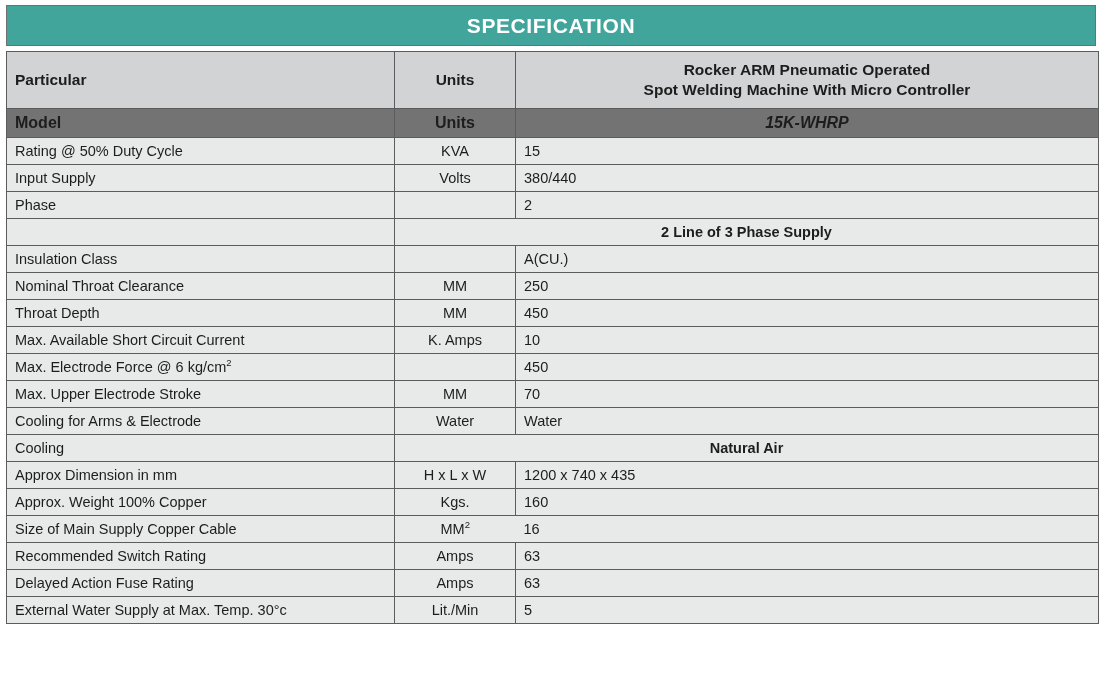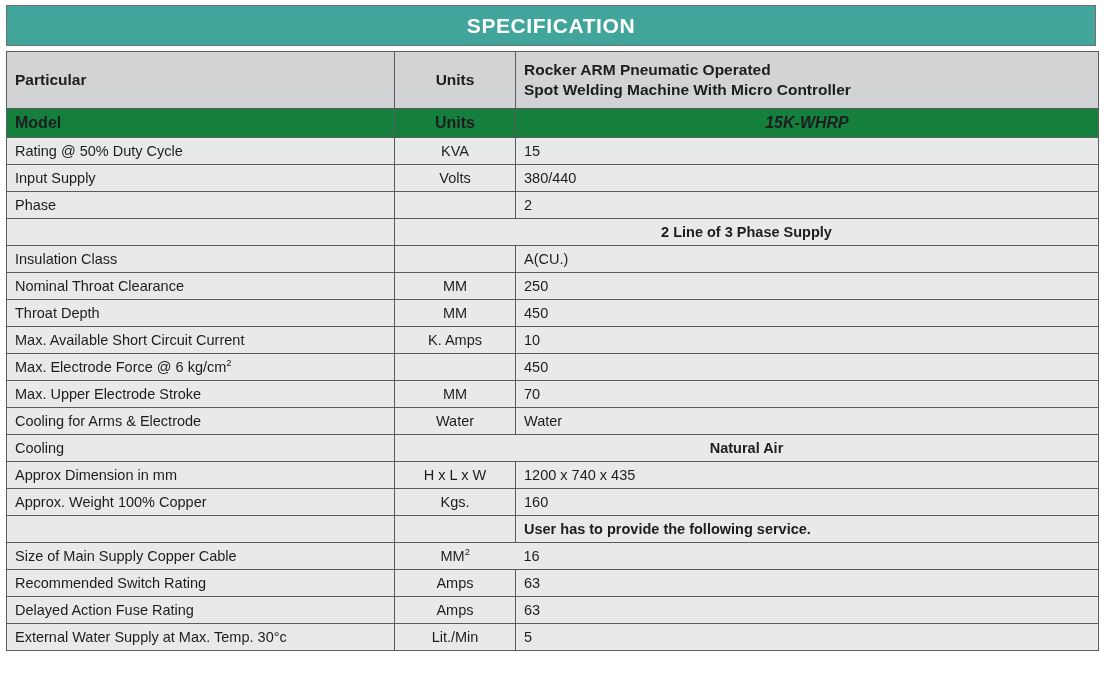--- a/index.html
+++ b/index.html
@@ -68,25 +68,25 @@
 
   
   tr.head-row td {
     background: #d2d3d5;
     font-weight: bold;
     height: 56px;
     font-size: 15.5px;
   }
   td.head-particular { text-align: left; }
   td.head-units      { text-align: center; }
-  td.head-product    { text-align: left; line-height: 1.28; white-space: normal; }
+  td.head-product    { text-align: center; line-height: 1.28; white-space: normal; }
 
   
   tr.model-row td {
-    background: #15803d;
+    background: #737373;
     font-weight: bold;
     height: 28px;
     font-size: 16px;
   }
   td.model-particular { text-align: left; }
   td.model-units      { text-align: center; }
   td.model-value      { text-align: center; font-style: italic; }
 
   
   td.cell-particular { text-align: left; }
@@ -196,25 +196,20 @@
           <td class="cell-particular">Approx Dimension in mm</td>
           <td class="cell-units">H x L x W</td>
           <td class="cell-value">1200 x 740 x 435</td>
         </tr>
         <tr>
           <td class="cell-particular">Approx. Weight 100% Copper</td>
           <td class="cell-units">Kgs.</td>
           <td class="cell-value">160</td>
         </tr>
         <tr>
-          <td class="cell-particular blank"></td>
-          <td class="cell-units"></td>
-          <td class="cell-value bold">User has to provide the following service.</td>
-        </tr>
-        <tr>
           <td class="cell-particular">Size of Main Supply Copper Cable</td>
           <td class="cell-units" style="border-right: none;"><span>MM</span><sup>2</sup></td>
           <td class="cell-value" style="border-left: none;">16</td>
         </tr>
         <tr>
           <td class="cell-particular">Recommended Switch Rating</td>
           <td class="cell-units">Amps</td>
           <td class="cell-value">63</td>
         </tr>
         <tr>

